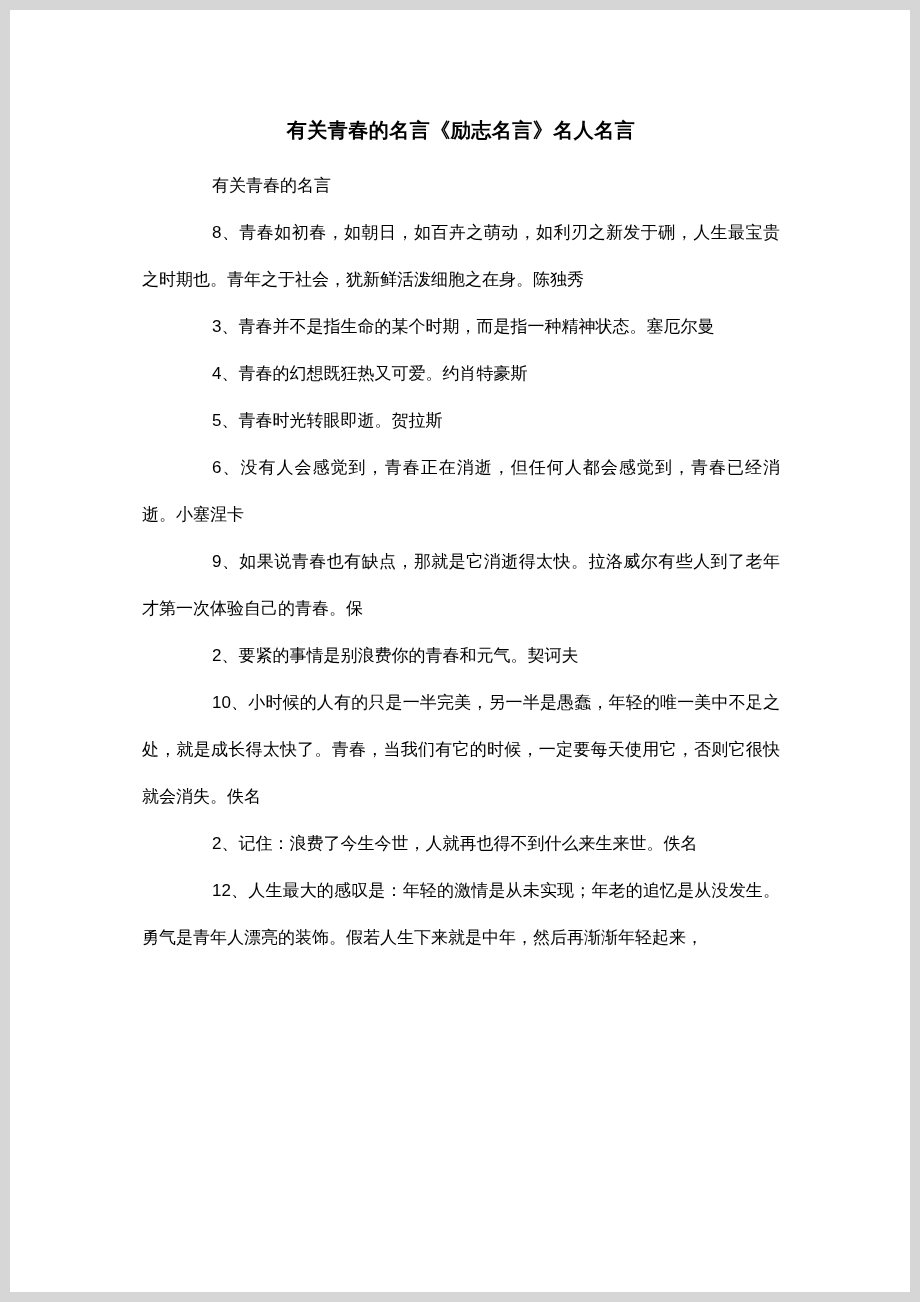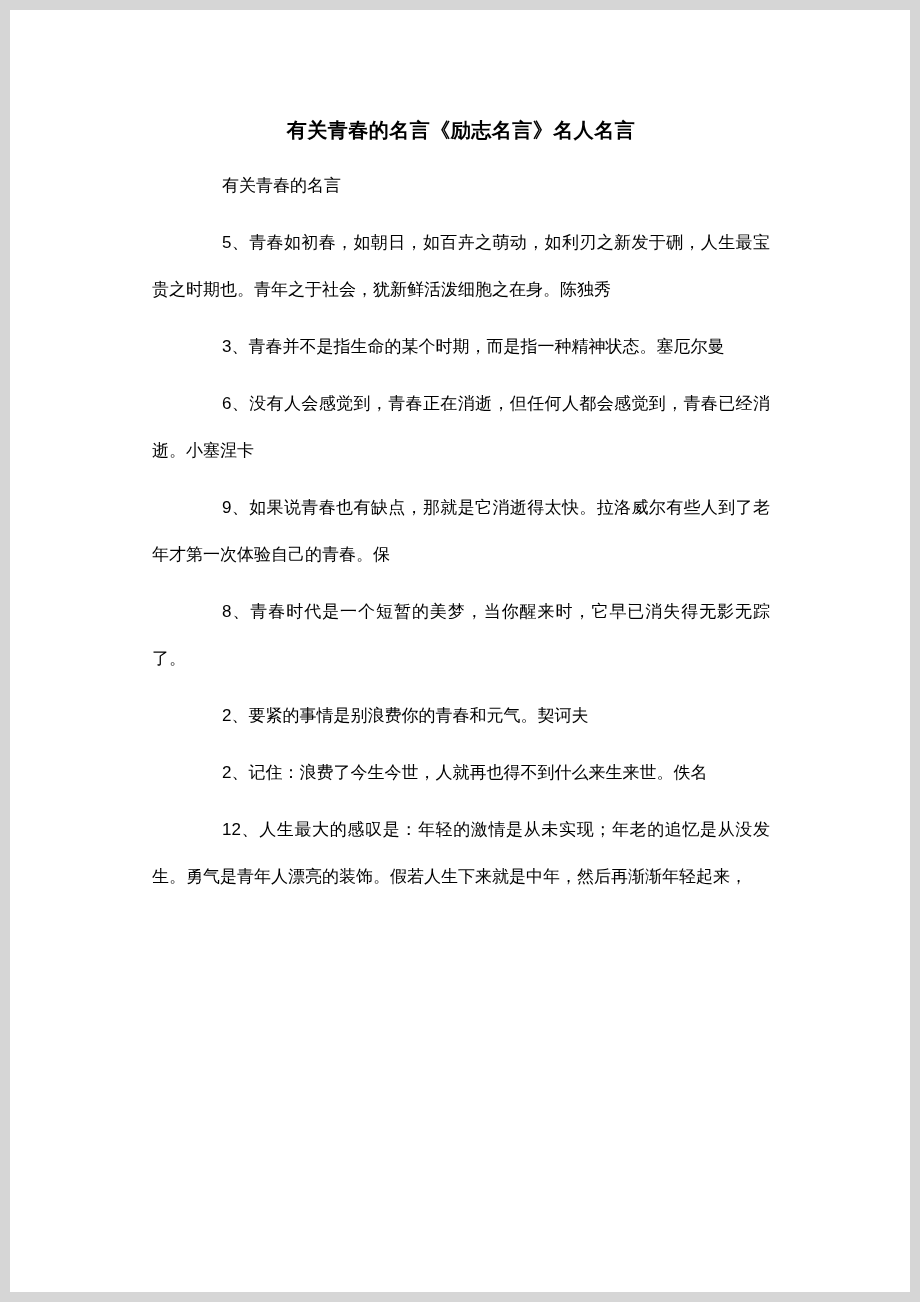--- a/index.html
+++ b/index.html
@@ -27,38 +27,40 @@
   .doc-title {
     font-size: 20px;
     line-height: 28px;
     font-weight: bold;
     text-align: center;
     color: #000000;
     margin: 0 0 18px 0;
     letter-spacing: 0.5px;
   }
   .doc-body p {
-    margin: 10px;
+    margin: 0;
     font-size: 17px;
     line-height: 47px;
     color: #000000;
     text-align: justify;
     text-indent: 70px;
     word-break: break-all;
   }
 </style>
 </head>
 <body>
 
 <div class="page">
   <h1 class="doc-title">有关青春的名言《励志名言》名人名言</h1>
   <div class="doc-body">
     <p>有关青春的名言</p>
-    <p>5、青春如初春，如朝日，如百卉之萌动，如利刃之新发于硎，人生最宝贵之时期也。青年之于社会，犹新鲜活泼细胞之在身。陈独秀</p>
+    <p>8、青春如初春，如朝日，如百卉之萌动，如利刃之新发于硎，人生最宝贵之时期也。青年之于社会，犹新鲜活泼细胞之在身。陈独秀</p>
     <p>3、青春并不是指生命的某个时期，而是指一种精神状态。塞厄尔曼</p>
+    <p>4、青春的幻想既狂热又可爱。约肖特豪斯</p>
+    <p>5、青春时光转眼即逝。贺拉斯</p>
     <p>6、没有人会感觉到，青春正在消逝，但任何人都会感觉到，青春已经消逝。小塞涅卡</p>
     <p>9、如果说青春也有缺点，那就是它消逝得太快。拉洛威尔有些人到了老年才第一次体验自己的青春。保</p>
-    <p>8、青春时代是一个短暂的美梦，当你醒来时，它早已消失得无影无踪了。</p>
     <p>2、要紧的事情是别浪费你的青春和元气。契诃夫</p>
+    <p>10、小时候的人有的只是一半完美，另一半是愚蠢，年轻的唯一美中不足之处，就是成长得太快了。青春，当我们有它的时候，一定要每天使用它，否则它很快就会消失。佚名</p>
     <p>2、记住：浪费了今生今世，人就再也得不到什么来生来世。佚名</p>
     <p>12、人生最大的感叹是：年轻的激情是从未实现；年老的追忆是从没发生。勇气是青年人漂亮的装饰。假若人生下来就是中年，然后再渐渐年轻起来，</p>
   </div>
 </div>
 
 </body></html>

